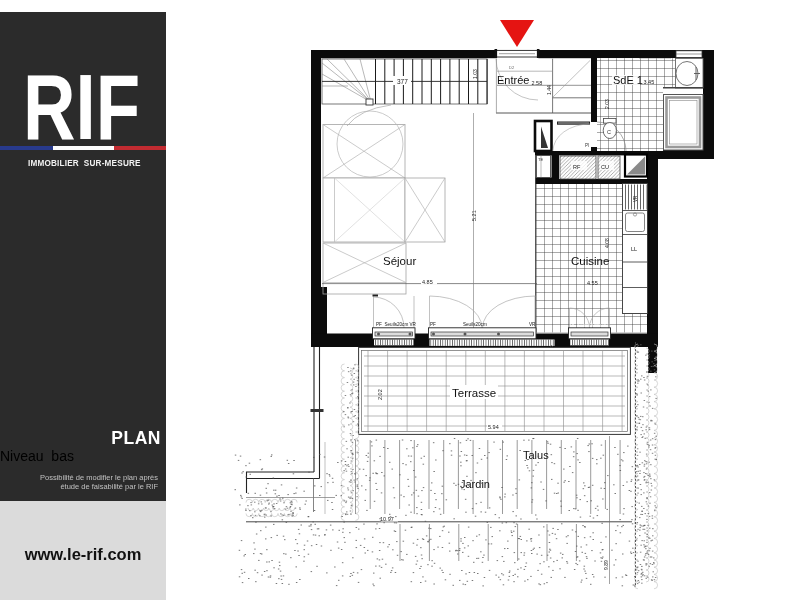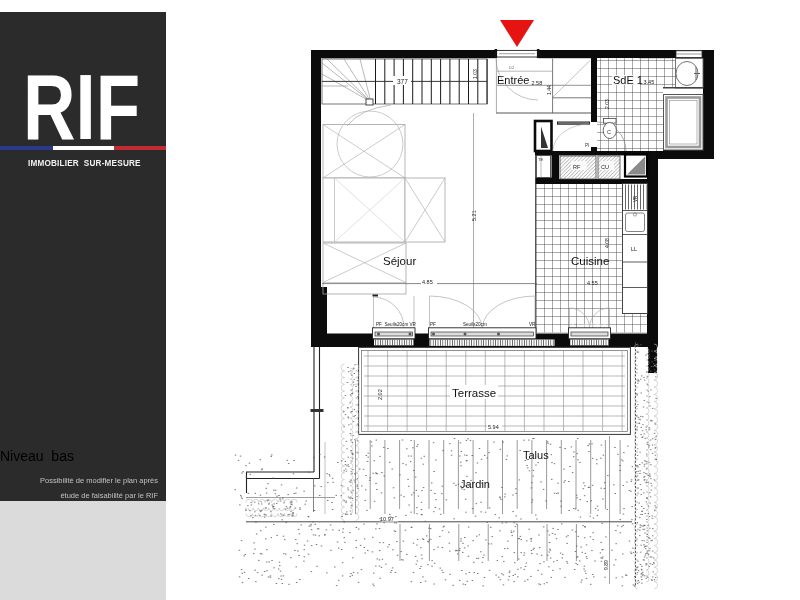--- a/index.html
+++ b/index.html
@@ -15,27 +15,29 @@
 <div class="abs" style="left:23px;top:43px;width:180px;color:#fff;font-size:92px;font-weight:bold;letter-spacing:0px;transform:scaleX(0.79);transform-origin:0 0;">RIF</div>
 
 <div class="abs" style="left:0;top:133.5px;width:53px;height:4.5px;background:#283a8c;"></div>
 
 <div class="abs" style="left:53px;top:133.5px;width:61px;height:4.5px;background:#fdfdfd;"></div>
 
 <div class="abs" style="left:114px;top:133.5px;width:52px;height:4.5px;background:#c22b31;"></div>
 
 <div class="abs" style="left:28px;top:145.5px;color:#f2f2f2;font-size:8.8px;font-weight:bold;letter-spacing:0.2px;transform:scaleX(0.93);transform-origin:0 0;">IMMOBILIER&nbsp; SUR-MESURE</div>
 
+<div class="abs" style="left:0;top:416px;width:161px;text-align:right;color:#fff;font-size:17.5px;font-weight:bold;letter-spacing:0.5px;">PLAN</div>
 
 <div class="abs" style="left:0;top:436px;width:158px;text-align:left;color:#000000;font-size:14px;">Niveau&nbsp; bas</div>
 
-<div class="abs" style="left:0;top:460.5px;width:158px;text-align:right;color:#c0c0c0;font-size:7.5px;line-height:15px;">Possibilité de modifier le plan après<br>étude de faisabilité par le RIF</div>
+<div class="abs" style="left:0;top:460.5px;width:158px;text-align:right;color:#c0c0c0;font-size:7.5px;line-height:9px;">Possibilité de modifier le plan après<br>étude de faisabilité par le RIF</div>
 
 <div class="abs" style="left:0;top:489px;width:166px;height:111px;background:#dbdbdb;"></div>
 
+<div class="abs" style="left:0;top:533px;width:166px;text-align:center;color:#111;font-size:16.5px;font-weight:bold;">www.le-rif.com</div>
 
 <svg class="abs" style="left:0;top:0;" width="800" height="600" viewBox="0 0 800 600">
 <defs>
 <pattern id="tile" width="8" height="8" patternUnits="userSpaceOnUse">
   <path d="M8 0H0V8" fill="none" stroke="#363636" stroke-width="0.85"></path>
 </pattern>
 <pattern id="diag" width="3.6" height="3.6" patternUnits="userSpaceOnUse">
   <path d="M0 3.6L3.6 0" fill="none" stroke="#808080" stroke-width="0.65"></path>
 </pattern>
 <pattern id="comb" width="2.4" height="8" patternUnits="userSpaceOnUse">

